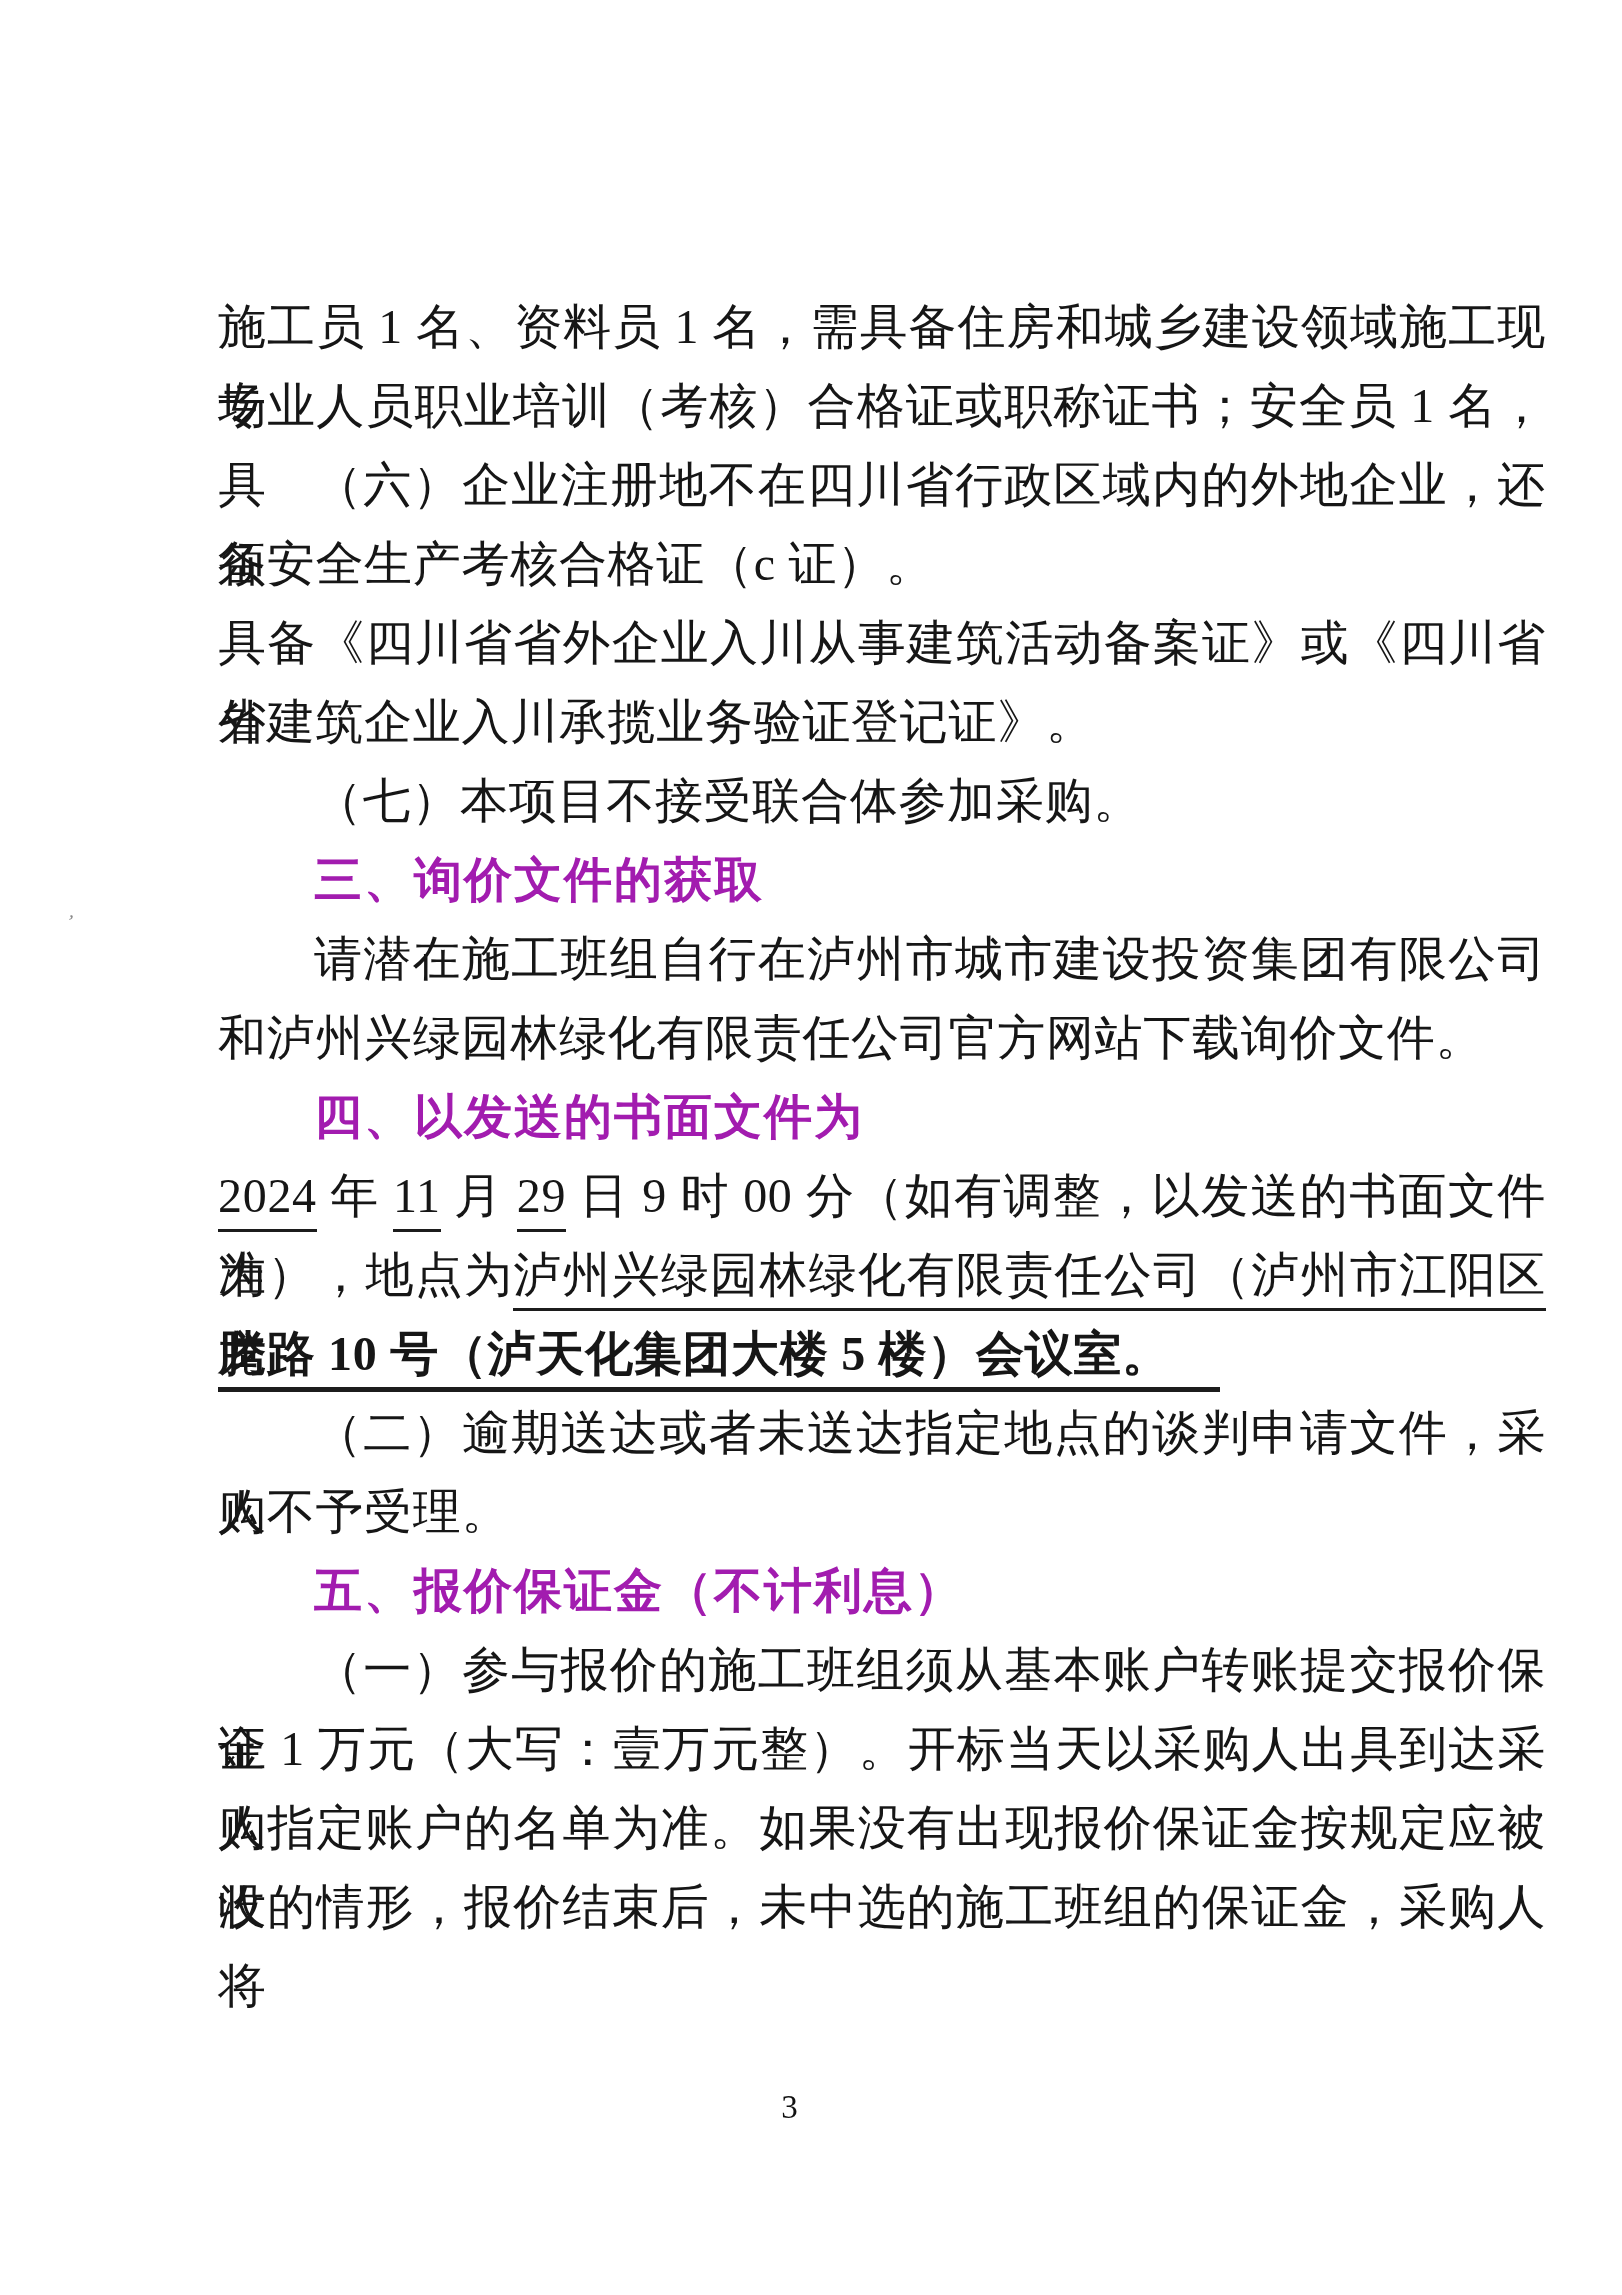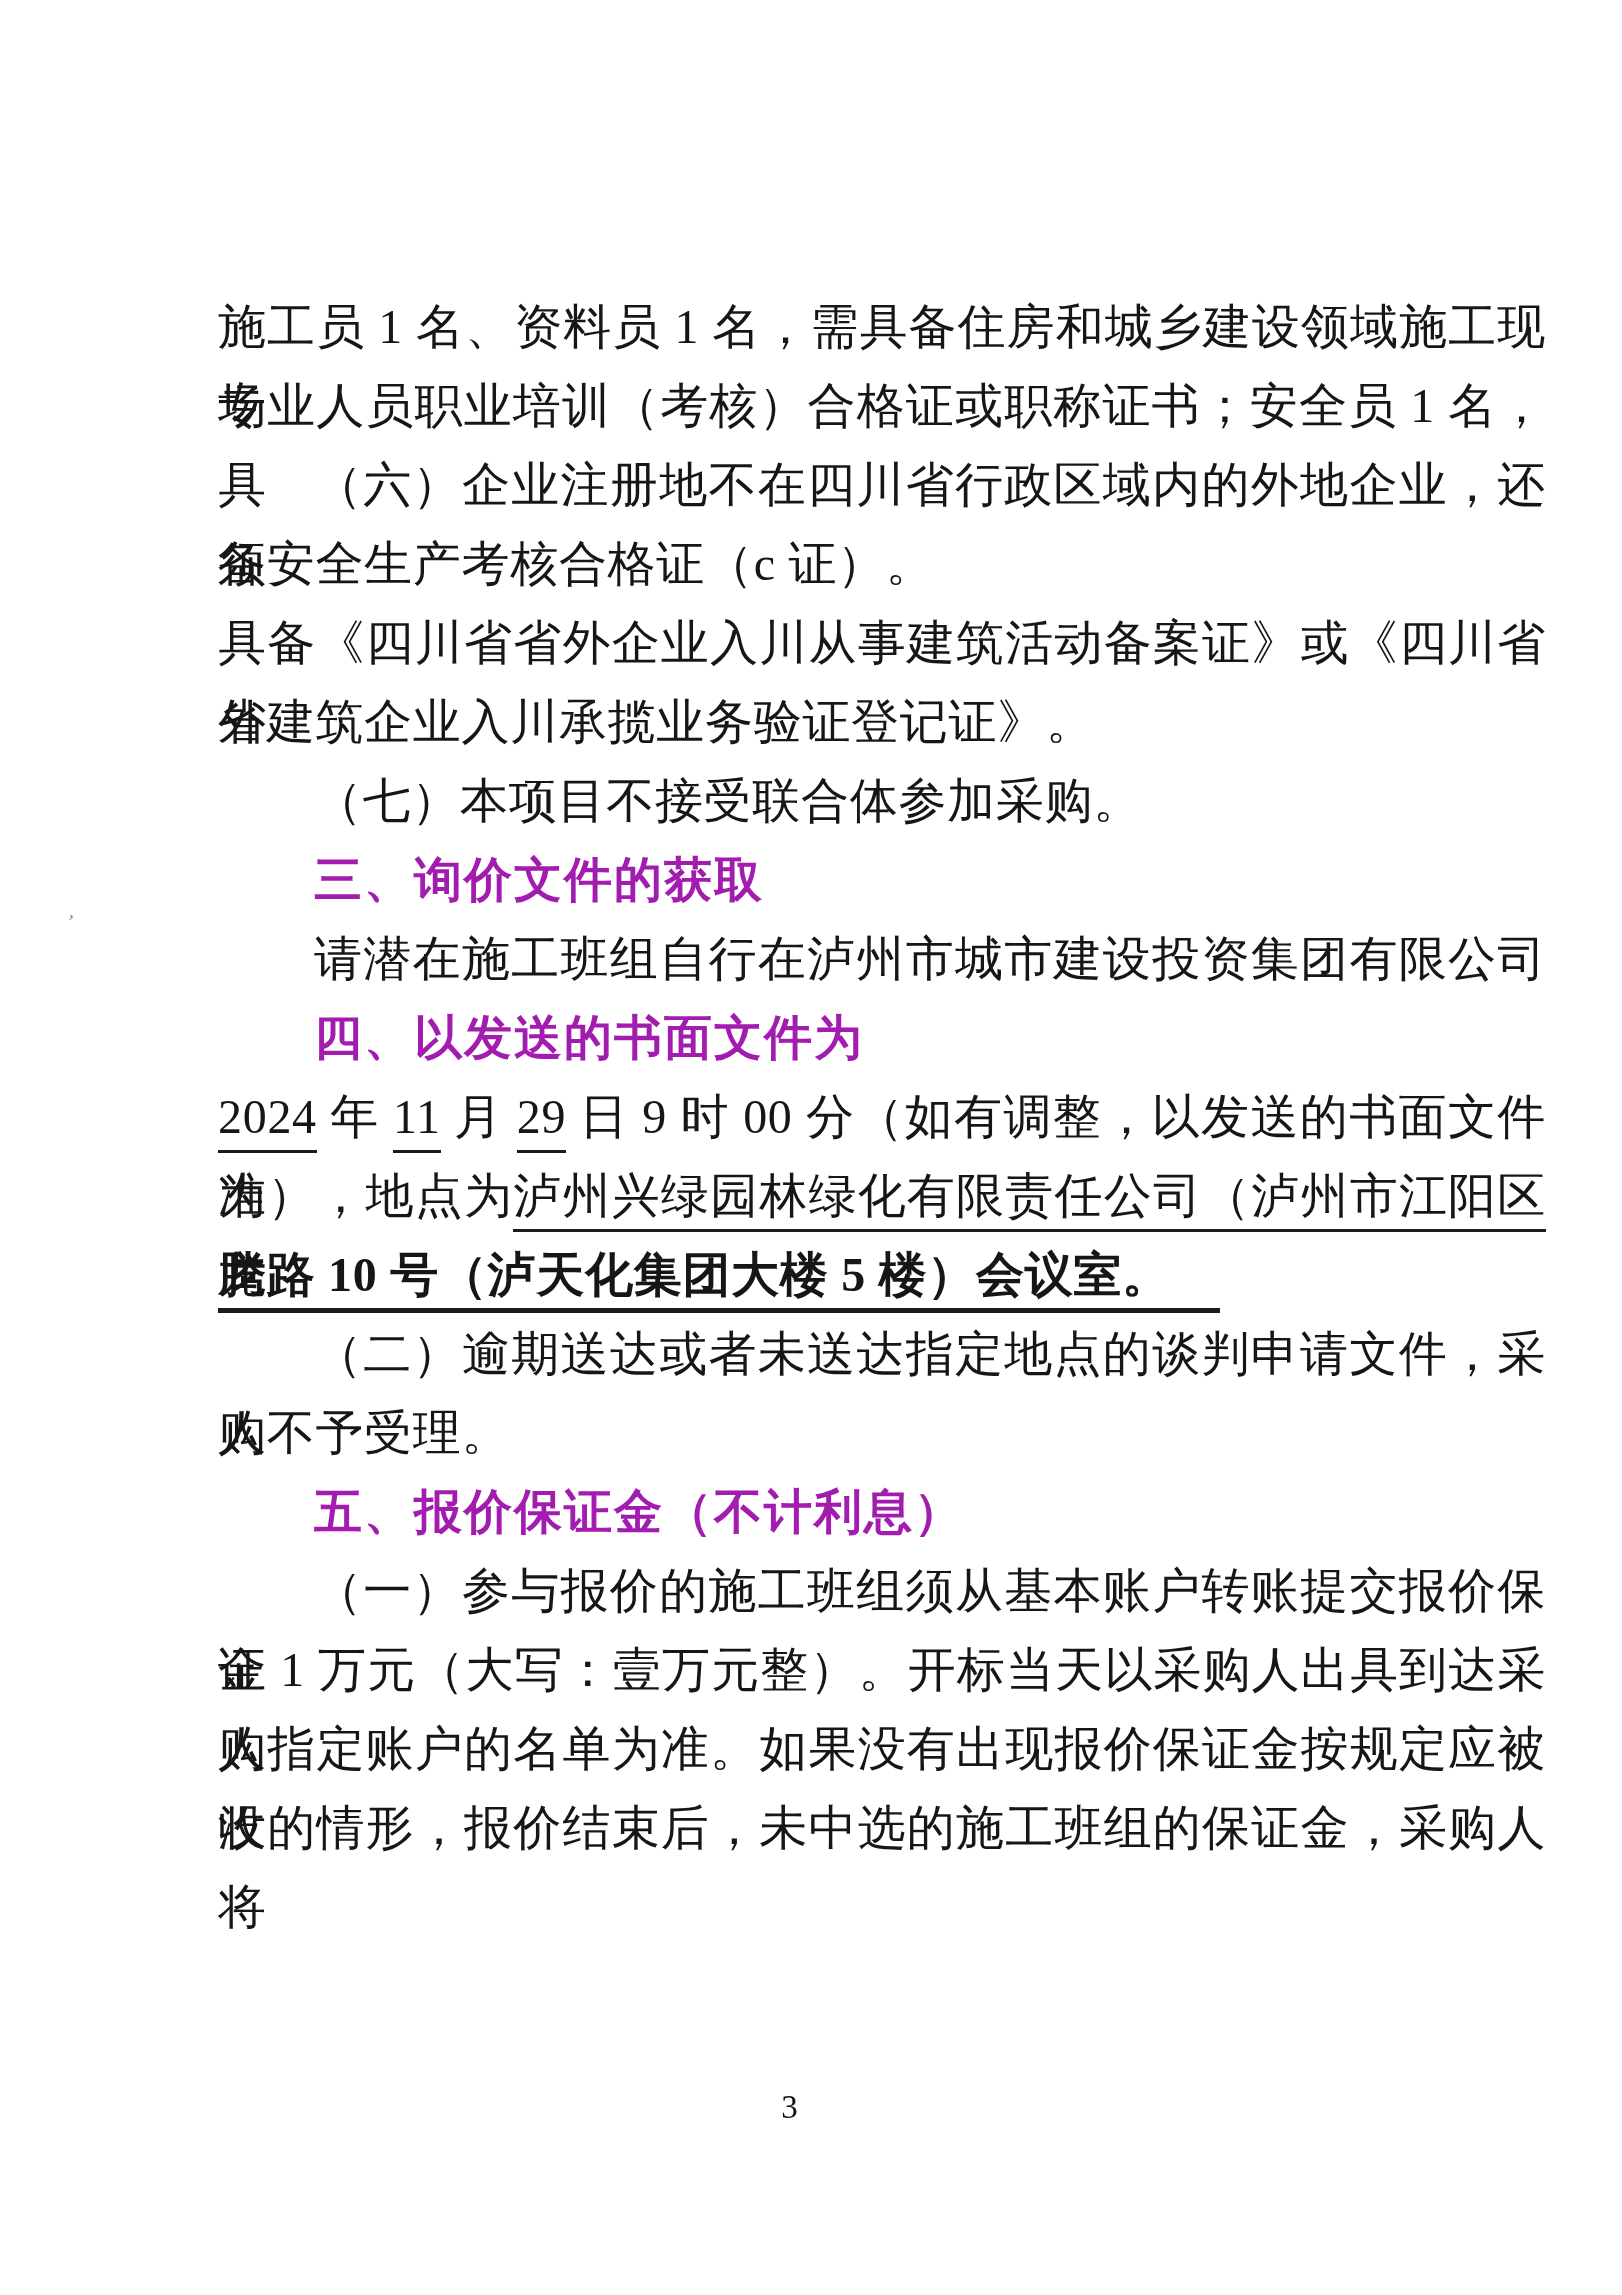--- a/index.html
+++ b/index.html
@@ -82,20 +82,21 @@
   <div class="content">
       <div class="line just"><span>施工员 1 名、资料员 1 名，需具备住房和城乡建设领域施工现场</span></div>
       <div class="line just"><span>专业人员职业培训（考核）合格证或职称证书；安全员 1 名，具</span></div>
       <div class="line indent just"><span>（六）企业注册地不在四川省行政区域内的外地企业，还须</span></div>
       <div class="line"><span>备安全生产考核合格证（c 证）。</span></div>
       <div class="line just"><span>具备《四川省省外企业入川从事建筑活动备案证》或《四川省省</span></div>
       <div class="line"><span>外建筑企业入川承揽业务验证登记证》。</span></div>
       <div class="line indent"><span>（七）本项目不接受联合体参加采购。</span></div>
       <div class="line heading indent"><span>三、询价文件的获取</span></div>
       <div class="line indent just"><span>请潜在施工班组自行在泸州市城市建设投资集团有限公司</span></div>
+      <div class="line"><span>和泸州兴绿园林绿化有限责任公司官方网站下载询价文件。</span></div>
       <div class="line heading indent"><span>四、以发送的书面文件为</span></div>
       <div class="line just"><span class="u">2024</span><span> 年 </span><span class="u">11</span><span> 月 </span><span class="u">29</span><span> 日 9 时 00 分（如有调整，以发送的书面文件为</span></div>
       <div class="line just"><span>准），地点为</span><span class="u">泸州兴绿园林绿化有限责任公司（泸州市江阳区龙</span></div>
       <div class="line"><span class="u thick">腾路 10 号（泸天化集团大楼 5 楼）会议室。　</span></div>
       <div class="line indent just"><span>（二）逾期送达或者未送达指定地点的谈判申请文件，采购</span></div>
       <div class="line"><span>人不予受理。</span></div>
       <div class="line heading indent"><span>五、报价保证金（不计利息）</span></div>
       <div class="line indent just"><span>（一）参与报价的施工班组须从基本账户转账提交报价保证</span></div>
       <div class="line just"><span>金 1 万元（大写：壹万元整）。开标当天以采购人出具到达采购</span></div>
       <div class="line just"><span>人指定账户的名单为准。如果没有出现报价保证金按规定应被没</span></div>

